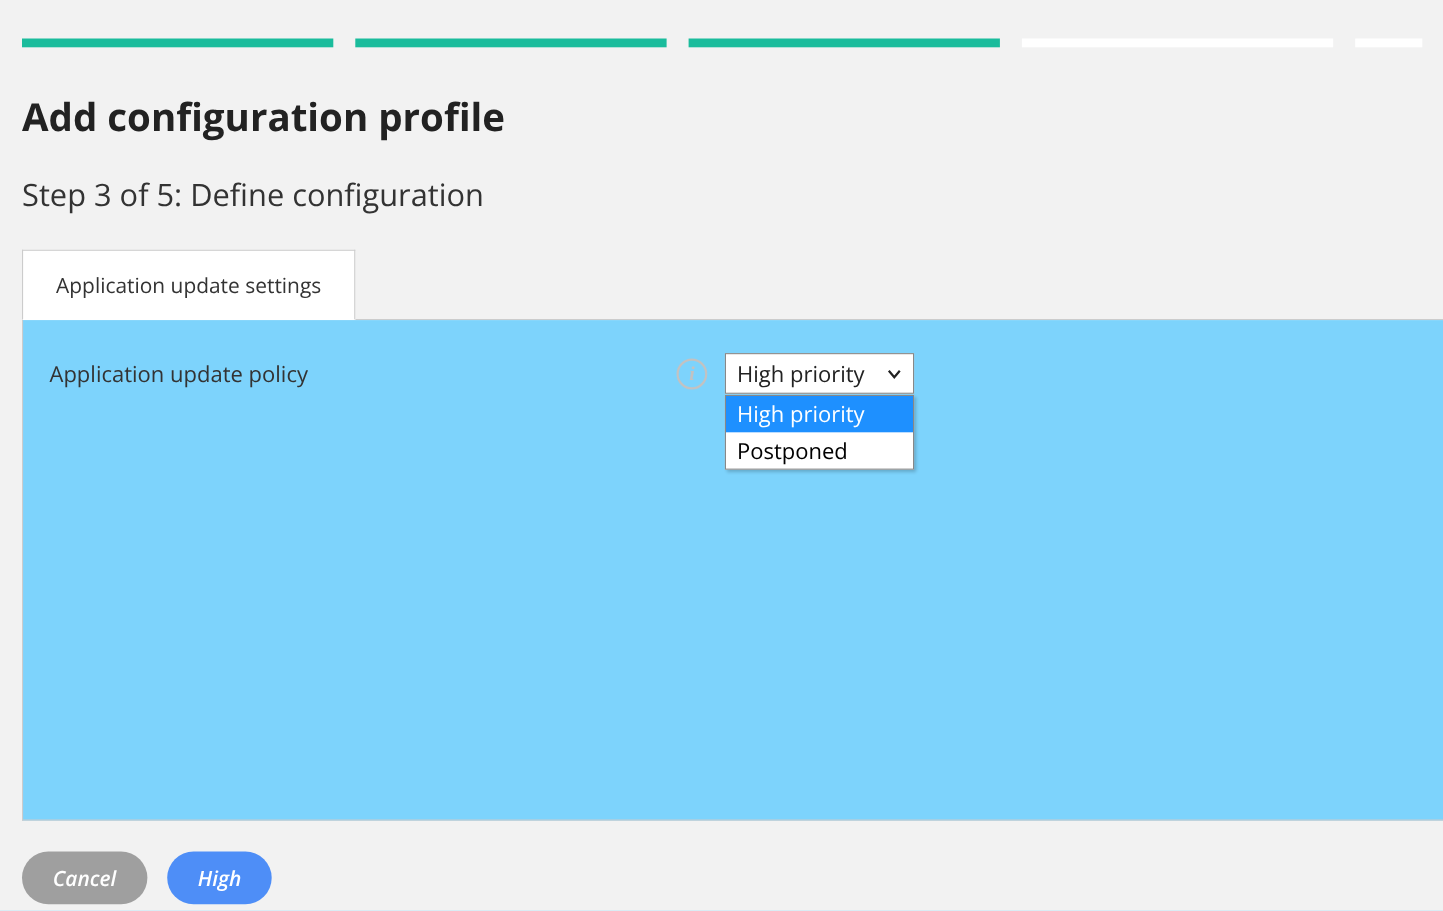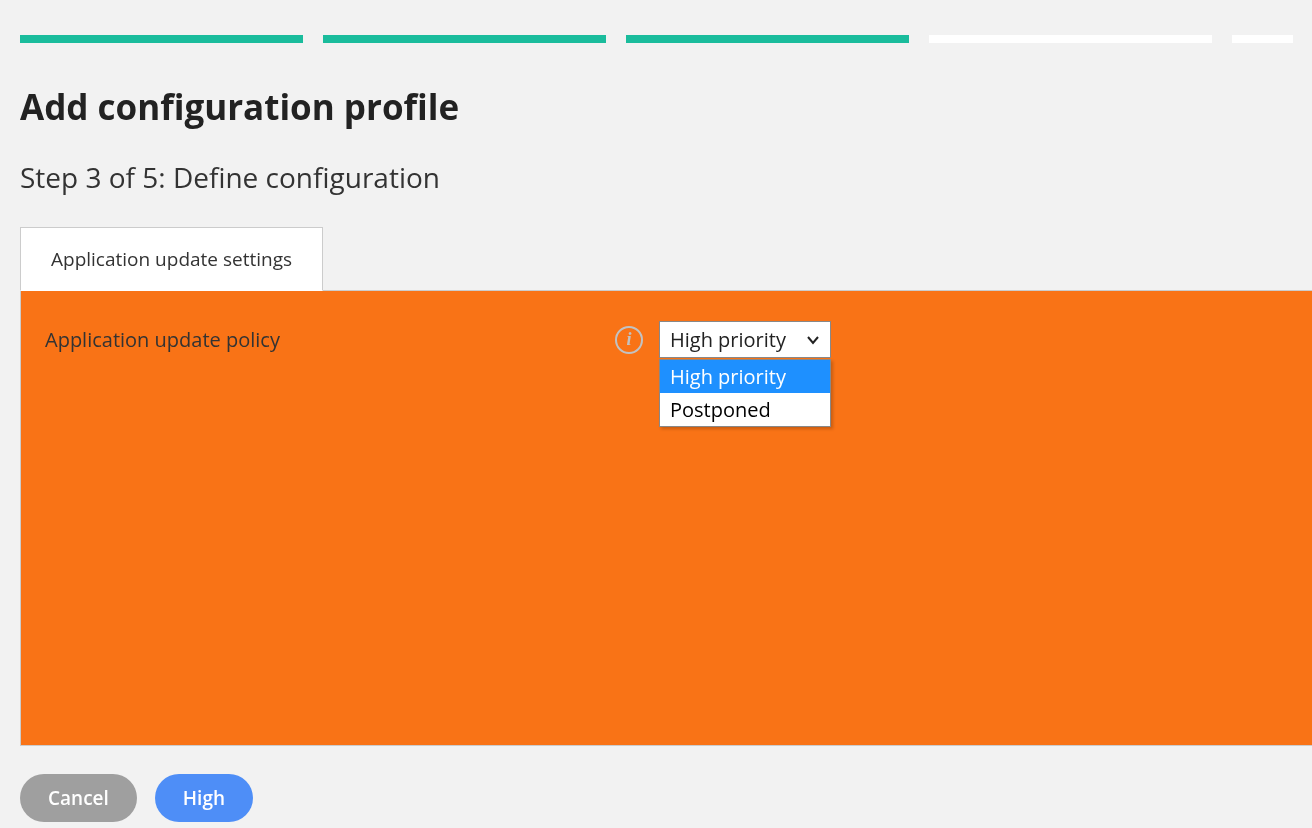--- a/index.html
+++ b/index.html
@@ -59,21 +59,21 @@
       padding: 18px 30px;
       font-size: 19px;
       color: #333;
       position: relative;
       top: 1px;
     }
     .tab.active {
       border-bottom: 1px solid #fff;
     }
     .tab-panel {
-      background: #f97316;
+      background: #7dd3fc;
       border-left: 1px solid #ccc;
       border-bottom: 1px solid #ccc;
       min-height: 455px;
       padding: 30px 20px 20px 24px;
       position: relative;
     }
     .form-row {
       display: flex;
       align-items: center;
     }
@@ -154,20 +154,21 @@
       gap: 18px;
     }
     .btn {
       border: none;
       border-radius: 24px;
       padding: 11px 28px;
       font-size: 19px;
       font-weight: 600;
       color: #fff;
       cursor: pointer;
+      font-style: italic;
     }
     .btn-secondary {
       background: #9f9f9f;
     }
     .btn-primary {
       background: #4e8ef7;
     }
   </style>
 </head>
 <body>

